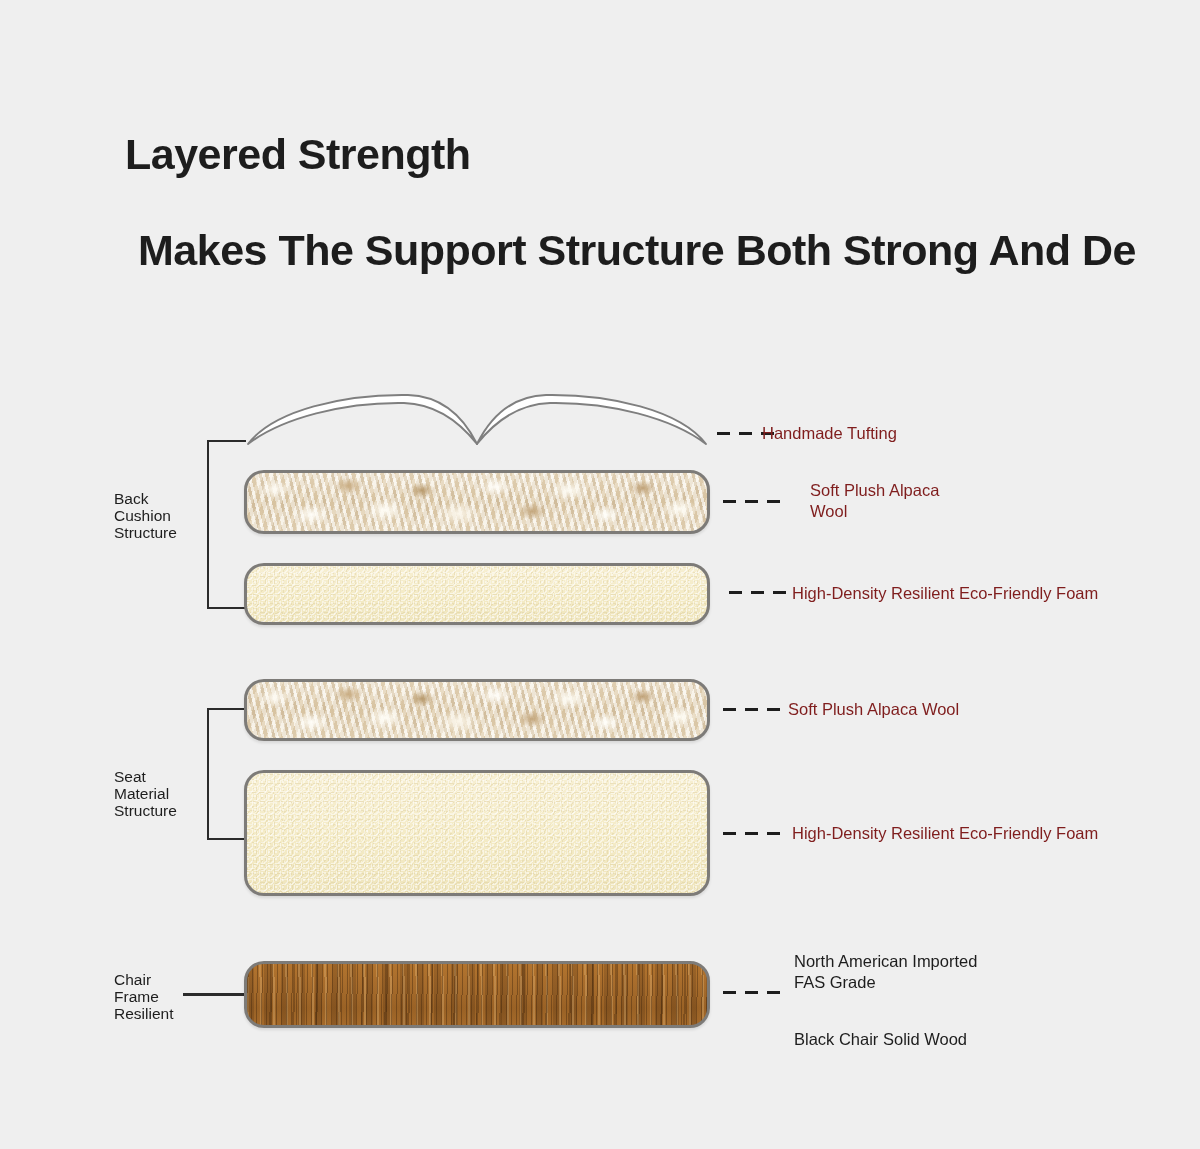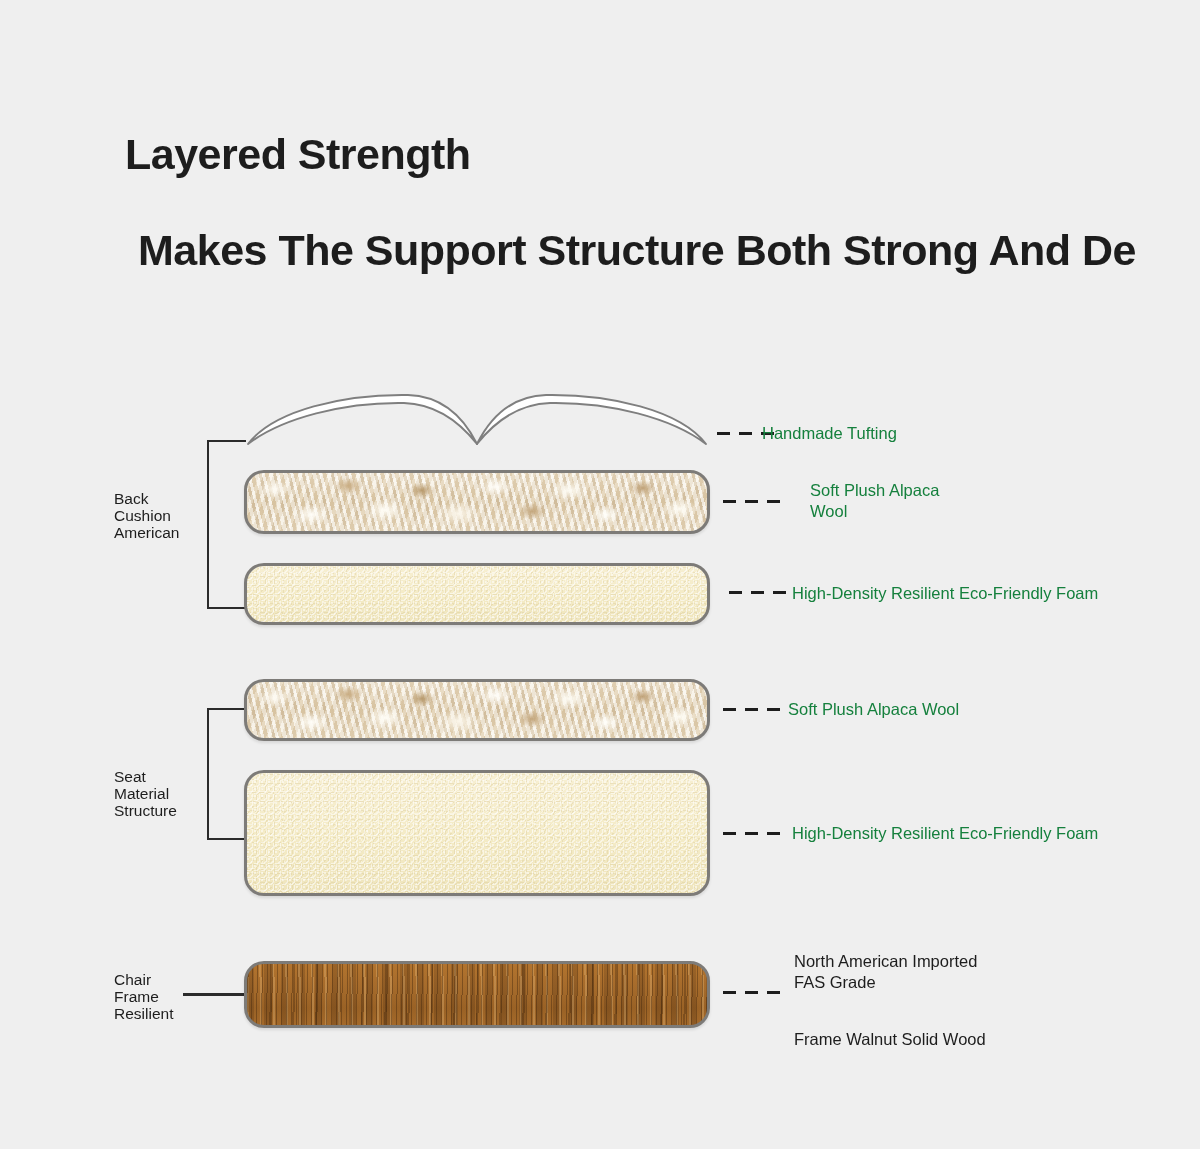--- a/index.html
+++ b/index.html
@@ -181,21 +181,21 @@
   #dash-back-foam { left: 729px; top: 591px; }
   #dash-seat-wool { left: 723px; top: 708px; }
   #dash-seat-foam { left: 723px; top: 832px; }
   #dash-frame     { left: 723px; top: 991px; }
 
   
   .callout {
     position: absolute;
     font-size: 16.5px;
     line-height: 21px;
-    color: #15803d;
+    color: #7f1d1d;
     white-space: pre-line;
   }
   #callout-tufting    { left: 762px; top: 423px; }
   #callout-back-wool  { left: 786px; top: 480px; margin-left: 24px; }
   #callout-back-foam  { left: 792px; top: 583px; }
   #callout-seat-wool  { left: 788px; top: 699px; }
   #callout-seat-foam  { left: 792px; top: 823px; }
 
   #callout-frame-wrap {
     position: absolute;
@@ -221,21 +221,21 @@
 
 <div id="page">
 
   <div class="heading" id="heading-line-2">Makes The Support Structure Both Strong And De</div>
   <div class="heading" id="heading-line-1">Layered Strength</div>
 
   <div id="diagram">
 
     <div class="group-label" id="group-label-back">Back
 Cushion
-American</div>
+Structure</div>
     <div class="bracket" id="bracket-back"></div>
 
     <div class="group-label" id="group-label-seat">Seat
 Material
 Structure</div>
     <div class="bracket" id="bracket-seat"></div>
 
     <div class="group-label" id="group-label-frame">Chair
 Frame
 Resilient</div>
@@ -290,17 +290,17 @@
 
     <div class="callout" id="callout-back-foam">High-Density Resilient Eco-Friendly Foam</div>
 
     <div class="callout" id="callout-seat-wool">Soft Plush Alpaca Wool</div>
 
     <div class="callout" id="callout-seat-foam">High-Density Resilient Eco-Friendly Foam</div>
 
     <div id="callout-frame-wrap">
       <div id="callout-frame-line-1">North American Imported
 FAS Grade</div>
-      <div id="callout-frame-line-2">Frame Walnut Solid Wood</div>
+      <div id="callout-frame-line-2">Black Chair Solid Wood</div>
     </div>
 
   </div>
 </div>
 
 </body></html>

